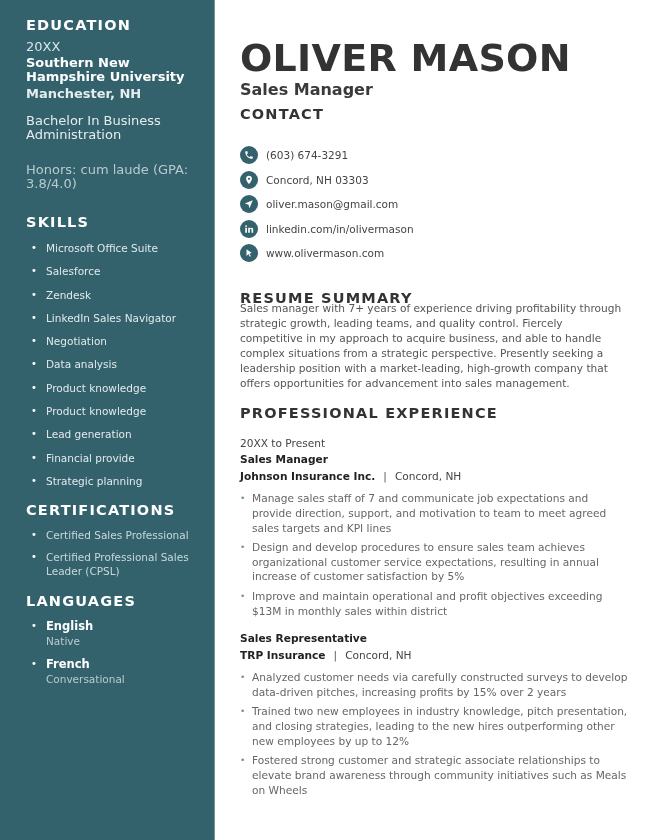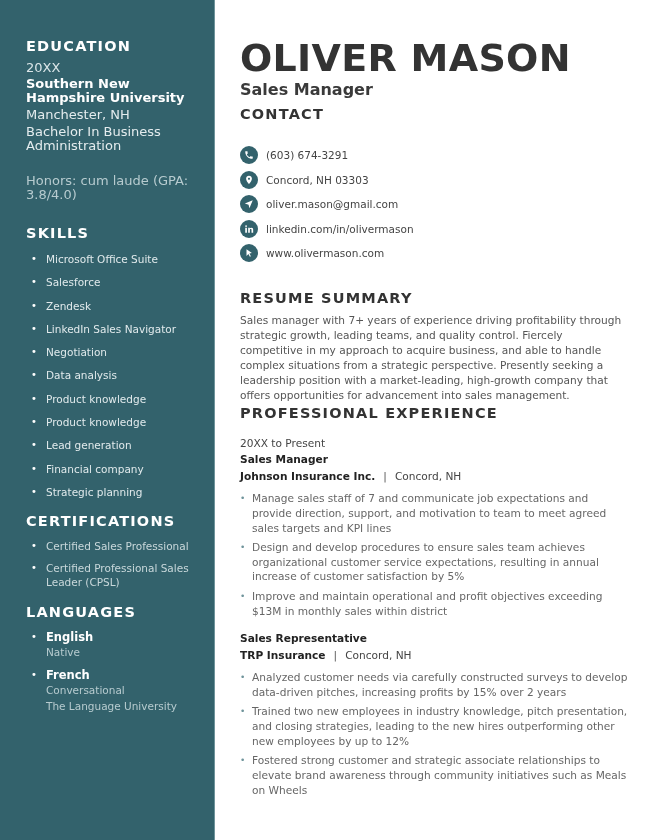--- a/index.html
+++ b/index.html
@@ -3,32 +3,32 @@
   <meta charset="utf-8">
   <style>
     * { margin: 0; padding: 0; box-sizing: border-box; }
     html, body { width: 650px; height: 840px; background: #ffffff; overflow: hidden; }
     body { font-family: "DejaVu Sans", sans-serif; position: relative; }
 
     .sidebar {
       position: absolute; left: 0; top: 0; width: 215px; height: 840px;
       background: #33626c;
       border-right: 1px solid #6f949b;
-      padding: 37px 14px 0 26px;
+      padding: 16px 14px 0 26px;
       color: #ffffff;
     }
     .side-h {
       font-family: "DejaVu Sans", sans-serif;
       font-weight: bold; font-size: 14.5px; letter-spacing: 1.2px;
       color: #ffffff; line-height: 18px; margin-bottom: 6px;
     }
     .edu { font-size: 13px; line-height: 14px; }
     .edu .year { color: #dbe6e8; margin-bottom: 2px; }
     .edu .school { font-weight: bold; color: #ffffff; margin-bottom: 3px; }
-    .edu .loc { color: #e4ecee; margin-bottom: 3px; }
+    .edu .loc { color: #e4ecee; margin-bottom: 13px; font-weight: bold; }
     .edu .degree { color: #e4ecee; margin-bottom: 21px; }
     .edu .honors { color: #b7cbcf; }
 
     .side-list { list-style: none; font-size: 10.5px; color: #e1eaec; }
     .side-list li { position: relative; padding-left: 20px; line-height: 14px; }
     .side-list li::before {
       content: "•"; position: absolute; left: 5px; top: 0; color: #ffffff; font-size: 10px;
     }
     .skills li { height: 23.3px; }
     .certs li { margin-bottom: 8px; color: #c9d8db; }
@@ -54,21 +54,21 @@
     }
     .contact-list { position: absolute; top: 143px; left: 0; list-style: none; }
     .contact-list li { display: flex; align-items: center; height: 24.5px; font-size: 10.5px; color: #444; }
     .cicon {
       width: 18px; height: 18px; border-radius: 50%; background: #33626c;
       display: inline-flex; align-items: center; justify-content: center; margin-right: 8px; flex-shrink: 0;
     }
     .cicon svg { width: 10px; height: 10px; }
 
     .summary {
-      position: absolute; top: 313px; left: 0; width: 385px;
+      position: absolute; top: 301px; left: 0; width: 385px;
       font-size: 10.6px; line-height: 14.9px; color: #555555;
     }
     .job { position: absolute; left: 0; width: 388px; font-size: 10.6px; }
     .job .dates { color: #444; line-height: 16px; }
     .job .role { font-weight: bold; color: #222; line-height: 16px; }
     .job .co { line-height: 18px; color: #222; }
     .job .co .cname { font-weight: bold; }
     .job .co .sep { margin: 0 8px; color: #555; }
     .job .co .cloc { color: #444; }
     .job ul { list-style: none; margin-top: 6px; }
@@ -95,21 +95,21 @@
     <ul class="side-list skills">
       <li>Microsoft Office Suite</li>
       <li>Salesforce</li>
       <li>Zendesk</li>
       <li>LinkedIn Sales Navigator</li>
       <li>Negotiation</li>
       <li>Data analysis</li>
       <li>Product knowledge</li>
       <li>Product knowledge</li>
       <li>Lead generation</li>
-      <li>Financial company</li>
+      <li>Financial provide</li>
       <li>Strategic planning</li>
     </ul>
   </section>
 
   <section style="margin-top:4px;">
     <h2 class="side-h" style="margin-bottom:9px;">CERTIFICATIONS</h2>
     <ul class="side-list certs">
       <li>Certified Sales Professional</li>
       <li>Certified Professional Sales Leader (CPSL)</li>
     </ul>
@@ -118,21 +118,20 @@
   <section style="margin-top:14px;">
     <h2 class="side-h" style="margin-bottom:9px;">LANGUAGES</h2>
     <ul class="side-list langs">
       <li>
         <div class="lname">English</div>
         <div class="lsub">Native</div>
       </li>
       <li>
         <div class="lname">French</div>
         <div class="lsub">Conversational</div>
-        <div class="lsub" style="margin-top:1px;">The Language University</div>
       </li>
     </ul>
   </section>
 </aside>
 
 <main class="main">
   <h1 class="name">OLIVER MASON</h1>
   <div class="title">Sales Manager</div>
 
   <h2 class="sec-h" style="top:106px;">CONTACT</h2>

